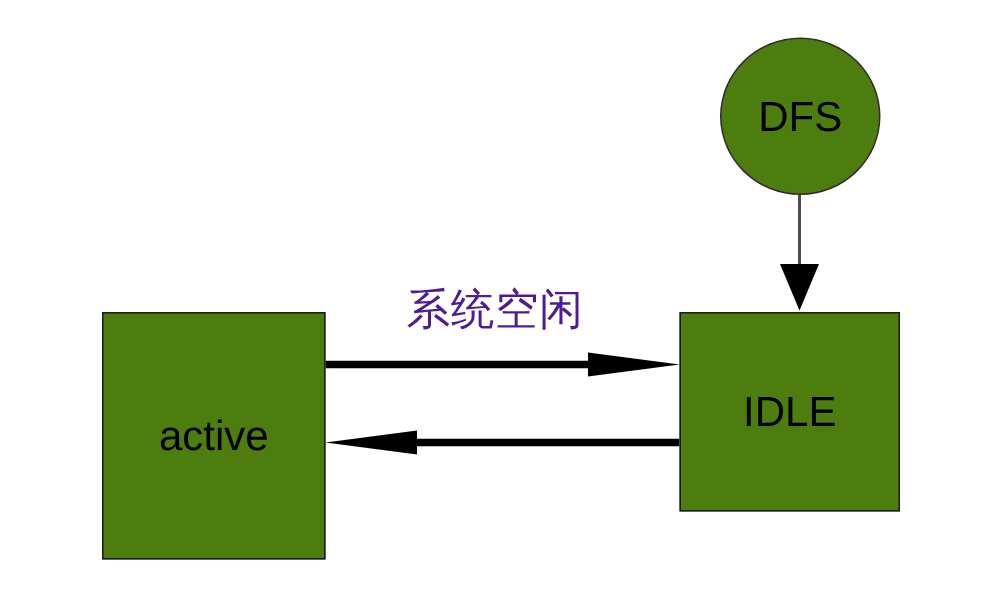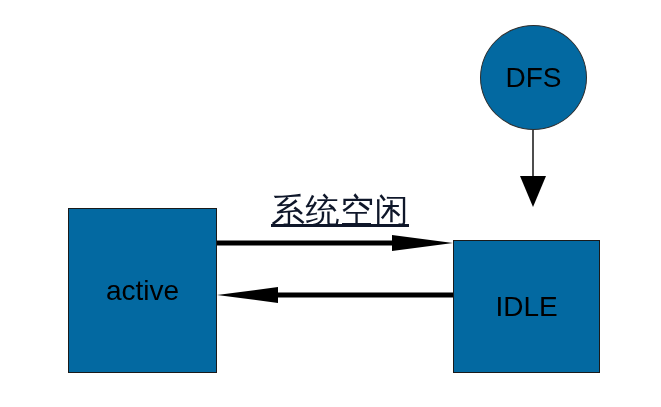--- a/index.html
+++ b/index.html
@@ -17,21 +17,21 @@
   }
   .node {
     position: absolute;
     box-sizing: border-box;
     display: flex;
     align-items: center;
     justify-content: center;
     color: #000000;
     font-size: 28px;
     line-height: 1;
-    background: #0369a1;
+    background: #4d7c0f;
   }
   .node-circle {
     left: 480px;
     top: 25px;
     width: 107px;
     height: 105px;
     border: 1px solid #2e2e2e;
     border-radius: 50%;
   }
   .box-active {
@@ -40,38 +40,36 @@
     width: 149px;
     height: 165px;
     border: 1.5px solid #1a1a1a;
   }
   .box-idle {
     left: 453px;
     top: 208px;
     width: 147px;
     height: 133px;
     border: 1.5px solid #1a1a1a;
-    margin-top: 32px;
   }
   .edges-svg {
     position: absolute;
     left: 0;
     top: 0;
     width: 661px;
     height: 407px;
     pointer-events: none;
   }
   .edge-label {
     position: absolute;
-    color: #0f172a;
-    font-size: 34px;
+    color: #4c1d95;
+    font-size: 29px;
     line-height: 1;
     white-space: nowrap;
     letter-spacing: 0.5px;
-    text-decoration: underline;
   }
   .edge-label-top {
     left: 271px;
     top: 193px;
   }
   .edge-label-bottom {
     left: 256px;
     top: 322px;
   }
 </style>

